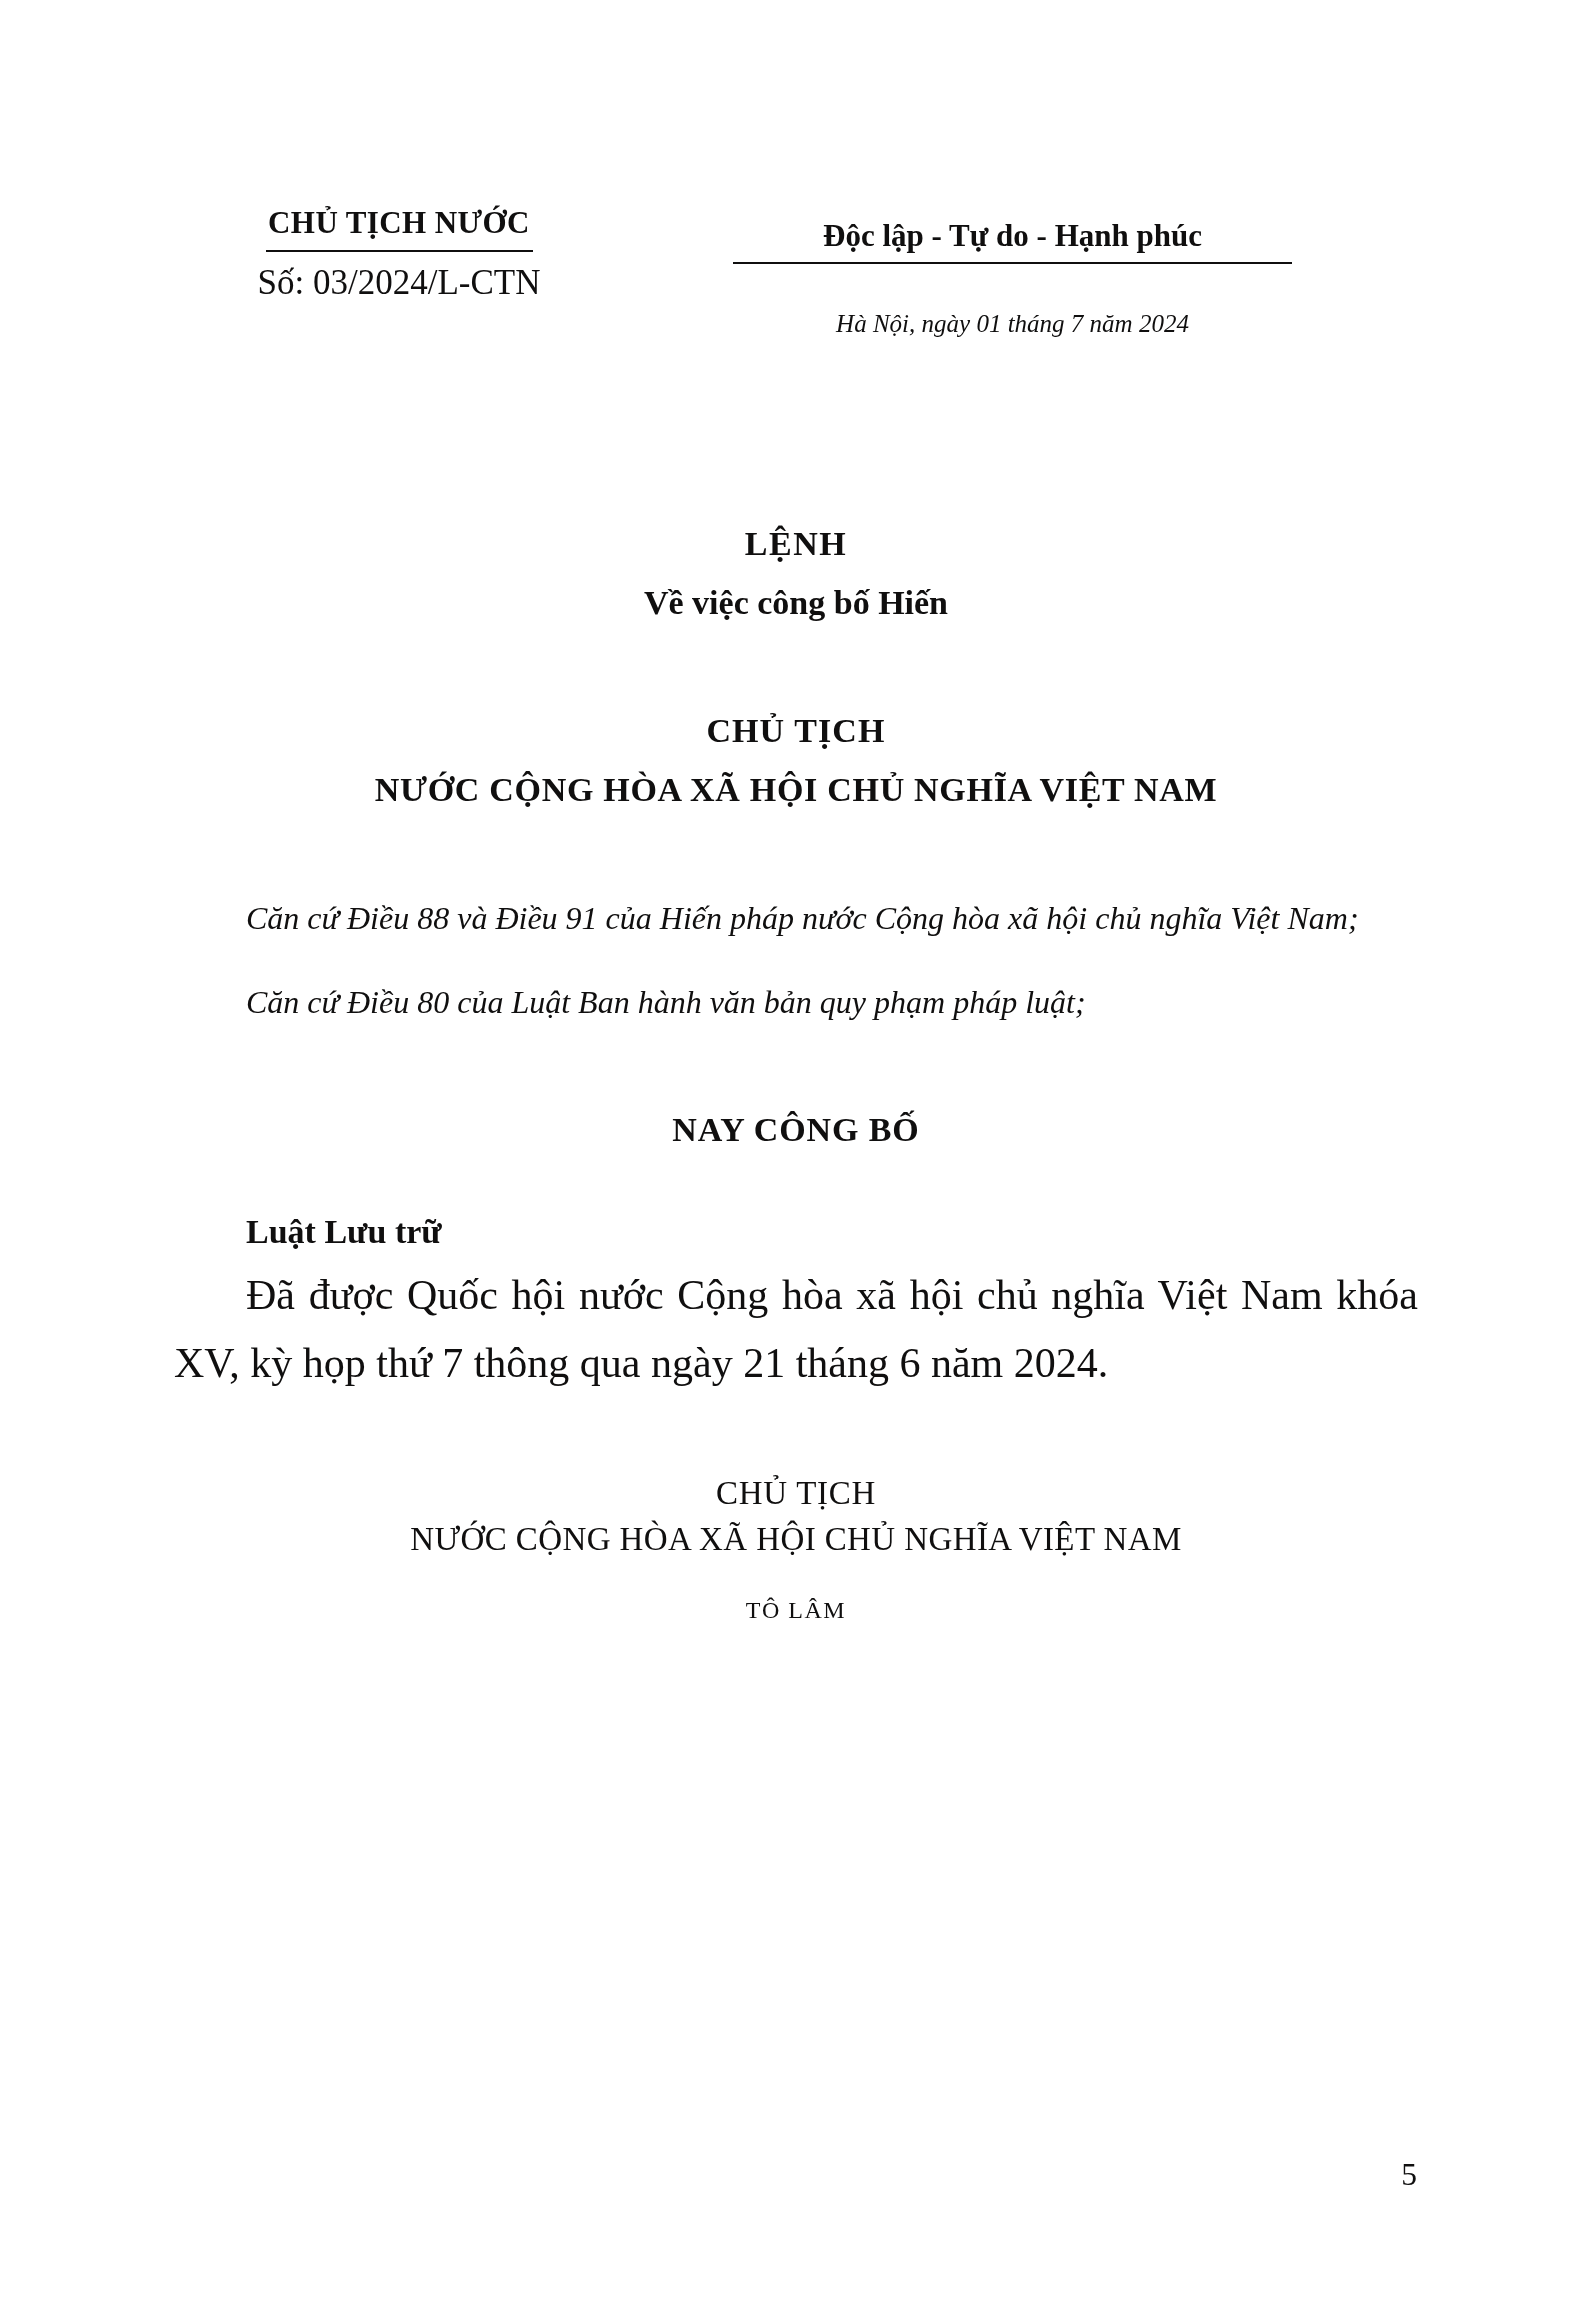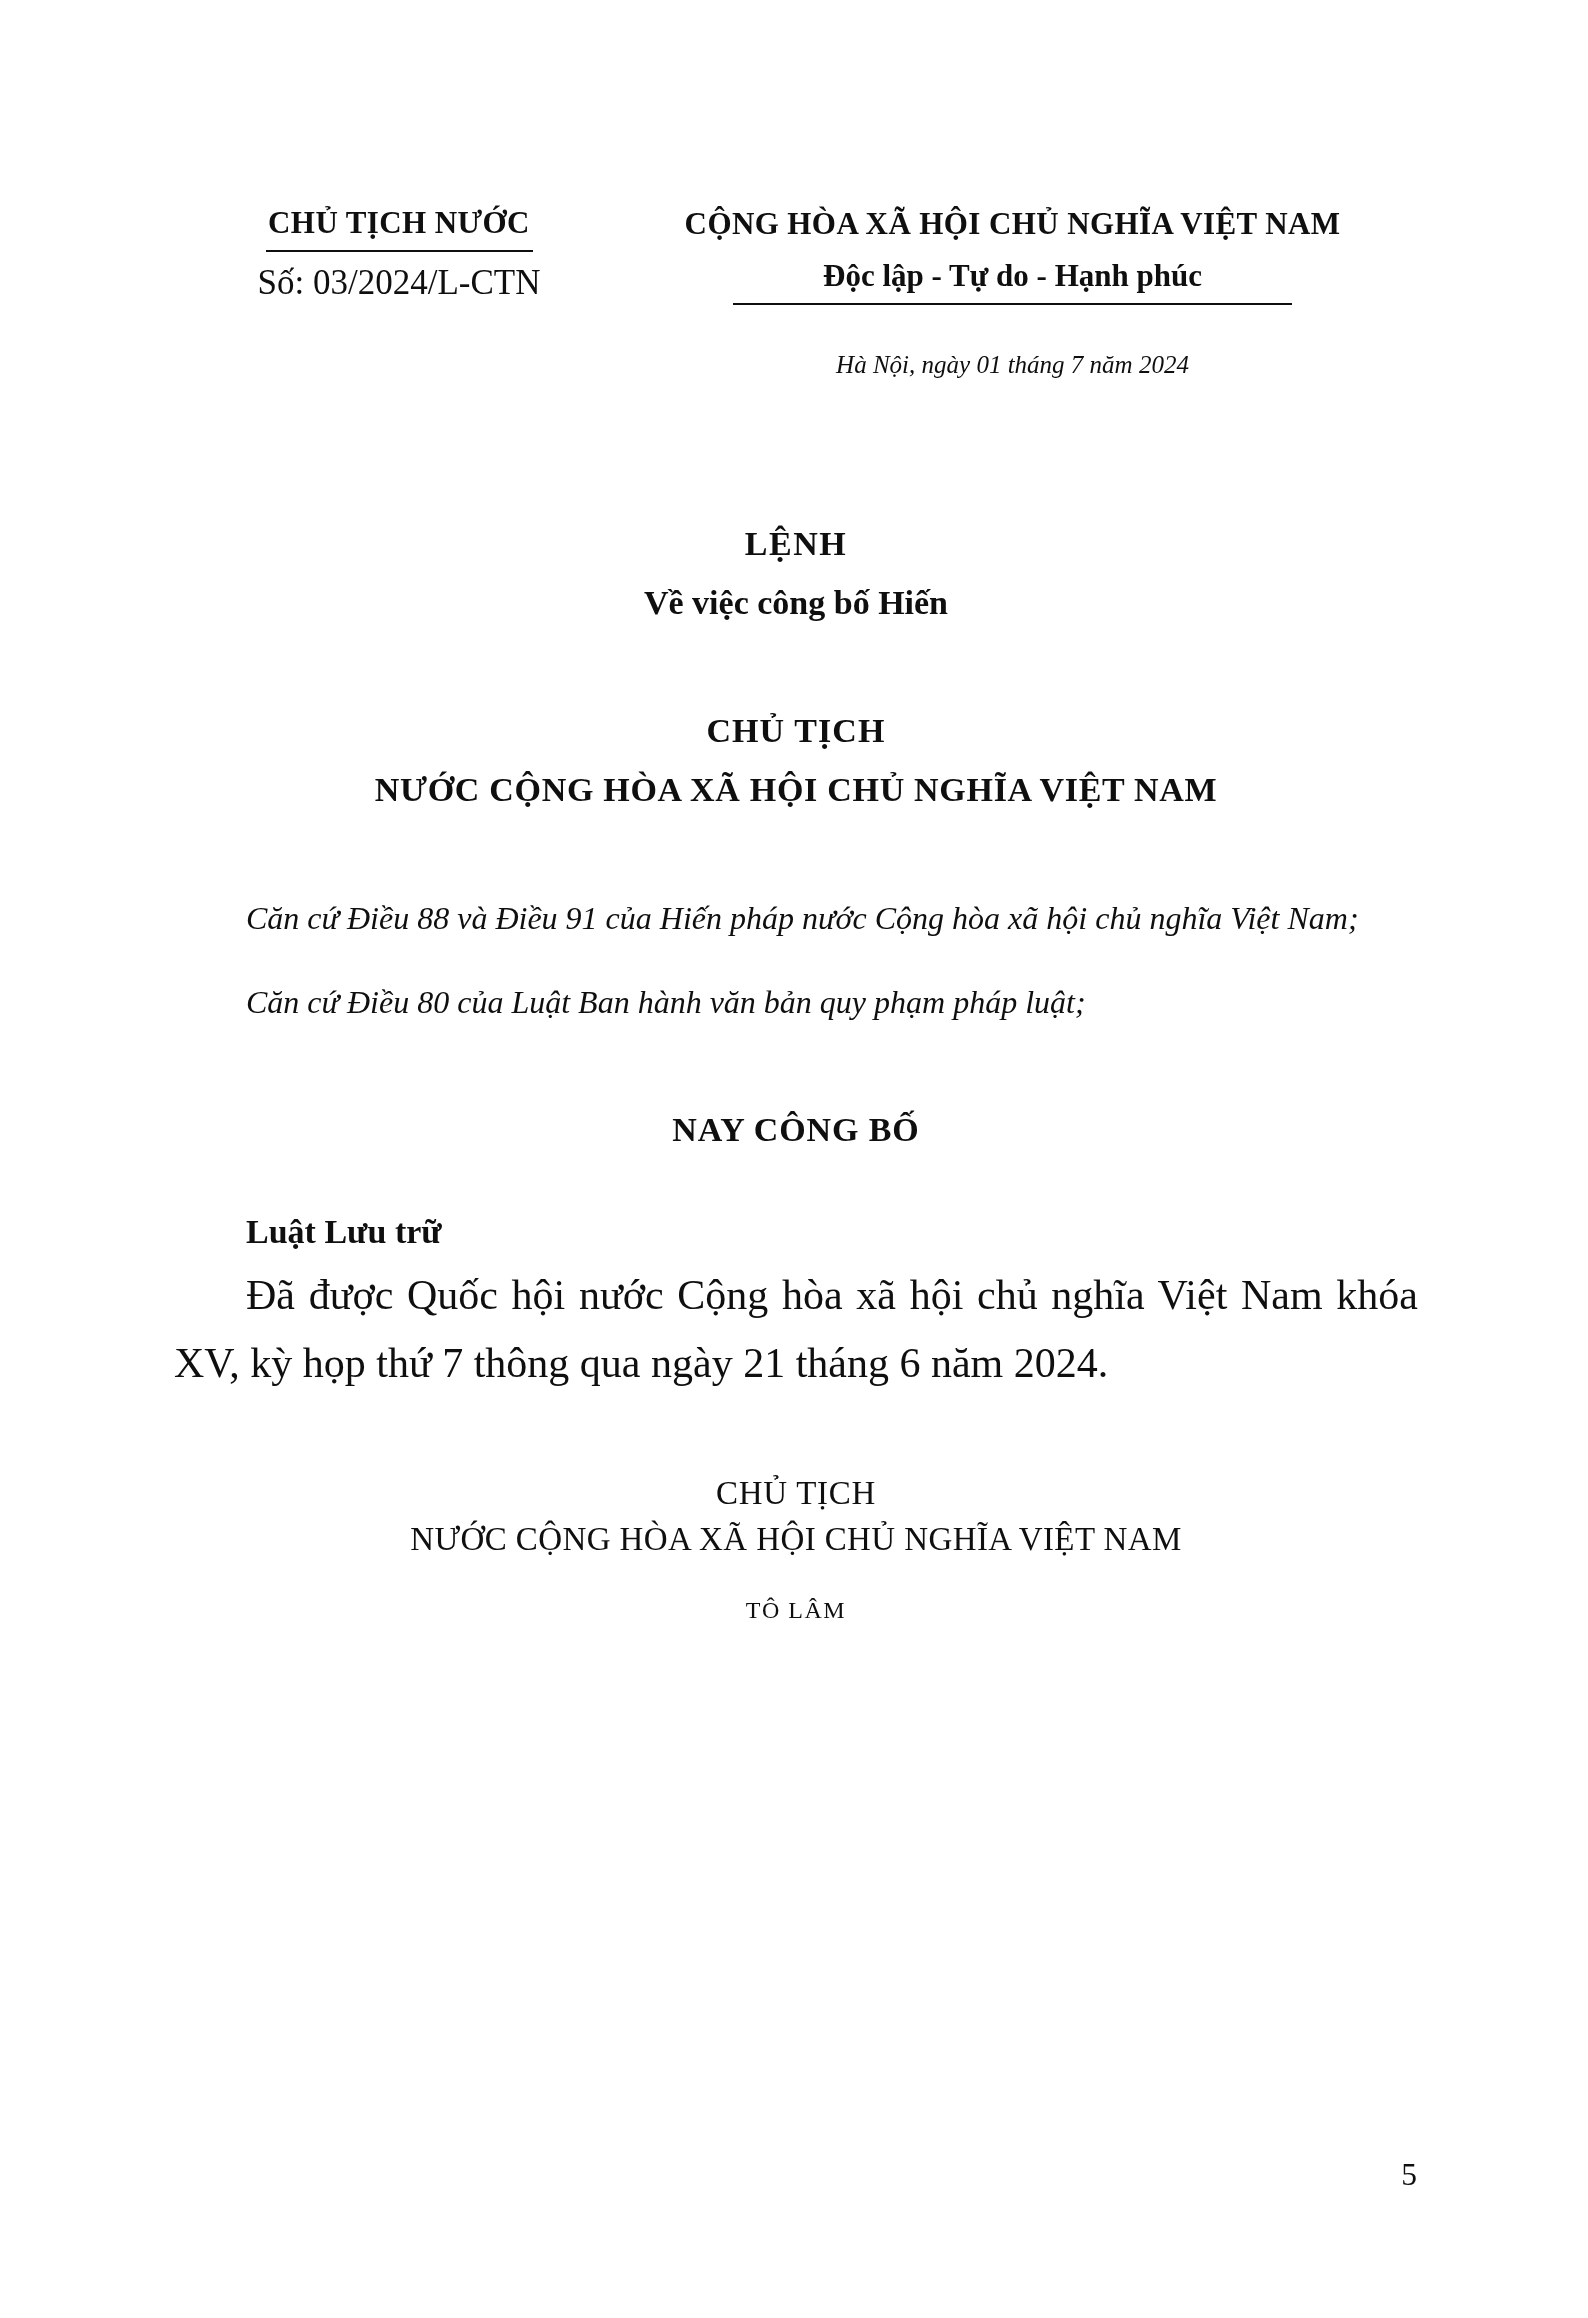--- a/index.html
+++ b/index.html
@@ -200,21 +200,20 @@
 
   <div class="header">
 
     <div class="header-left">
       <div class="title">CHỦ TỊCH NƯỚC</div>
       <div class="rule"></div>
       <div class="number">Số: 03/2024/L-CTN</div>
     </div>
 
     <div class="header-right">
-      <div class="country">CỘNG HÒA XÃ HỘI CHỦ NGHĨA VIỆT NAM</div>
       <div class="motto-wrap">
         <div class="motto">Độc lập - Tự do - Hạnh phúc</div>
         <div class="motto-rule"></div>
       </div>
       <div class="place-date">Hà Nội, ngày 01 tháng 7 năm 2024</div>
     </div>
 
   </div>
 
   <div class="body">

